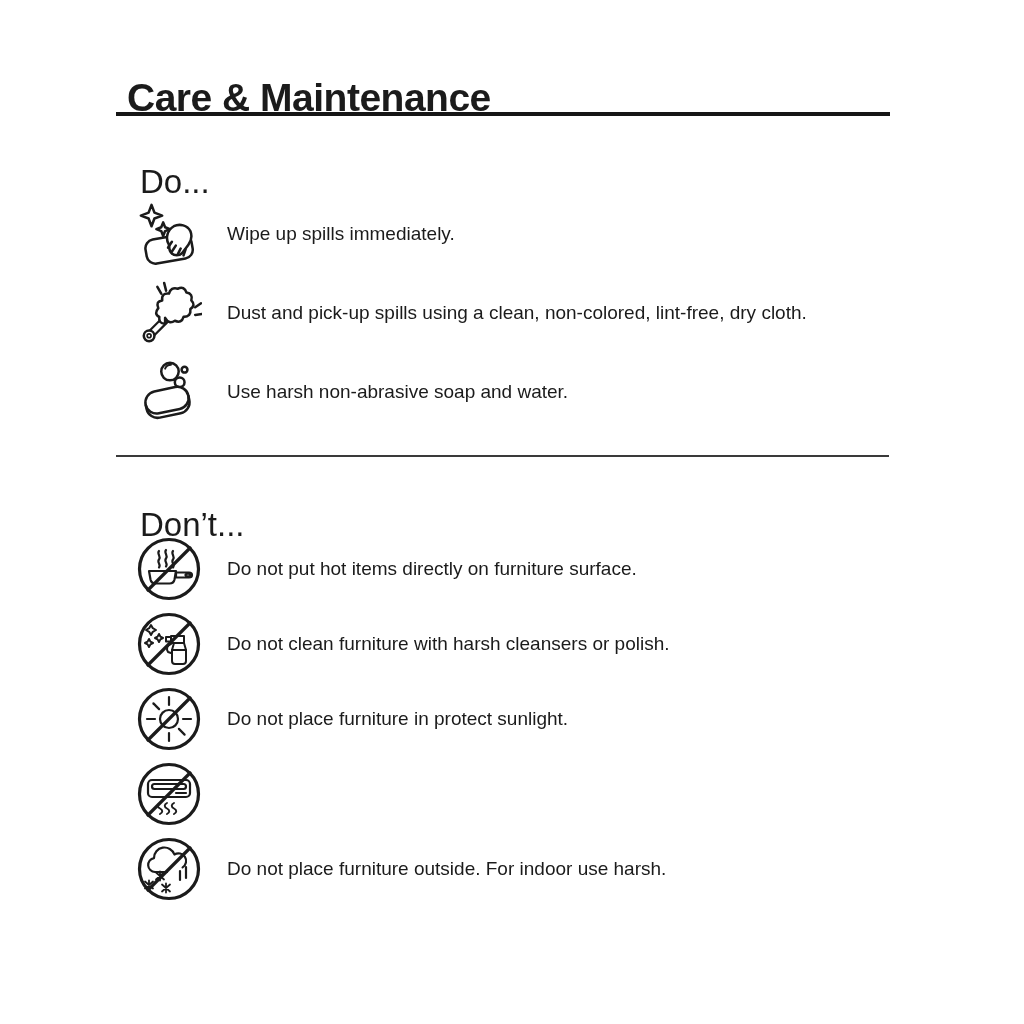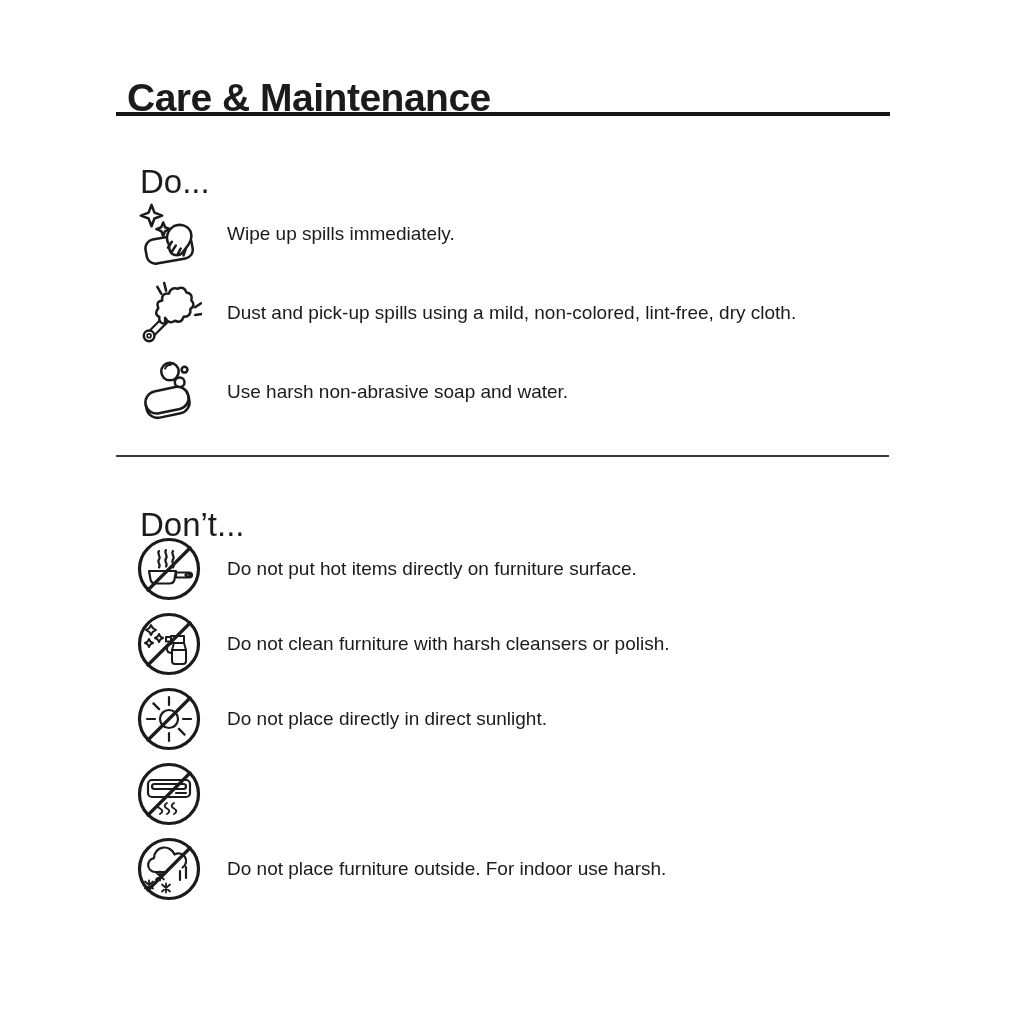--- a/index.html
+++ b/index.html
@@ -56,21 +56,21 @@
           <path d="M29 3 l2 8"></path>
         <path d="M61 28 l6 -4"></path>
           <path d="M61 36 l7 -1"></path>
         <line x1="15" y1="56" x2="31" y2="40" stroke-width="9"></line>
         <line x1="15" y1="56" x2="31" y2="40" stroke="#ffffff" stroke-width="4.5"></line>
         <circle cx="13.5" cy="57.5" r="5.5" fill="#fff"></circle>
         <circle cx="13.5" cy="57.5" r="2" stroke-width="1.8"></circle>
         <path d="M30 45 q-7 0 -6 -7 q-6 -3 -1 -9 q-3 -7 4 -8 q-1 -8 7 -7 q2 -7 9 -5 q7 -3 9 4 q7 1 5 8 q5 5 -1 9 q1 8 -7 8 q-2 7 -9 4 q-6 4 -10 -3 z" fill="#fff"></path>
       </svg>
     </span>
-    <span class="item-text">Dust and pick-up spills using a mild, non-colored, lint-free, dry cloth.</span>
+    <span class="item-text">Dust and pick-up spills using a clean, non-colored, lint-free, dry cloth.</span>
   </div>
 
   <div class="row">
     <span class="icon-box">
       <svg width="66" height="66" viewBox="0 0 68 68" fill="none" stroke="#1b1b1b" stroke-width="2.6" stroke-linecap="round" stroke-linejoin="round">
         <circle cx="35" cy="13" r="9"></circle>
         <path d="M30 10 a6.5 6.5 0 0 1 6 -4" stroke-width="2"></path>
         <circle cx="50" cy="11" r="3"></circle>
         <circle cx="45" cy="24" r="5"></circle>
         <g transform="rotate(-12 32 45)">
@@ -139,21 +139,21 @@
           <line x1="23.1" y1="42.9" x2="17.4" y2="48.6"></line>
           <line x1="19" y1="33" x2="11" y2="33"></line>
           <line x1="23.1" y1="23.1" x2="17.4" y2="17.4"></line>
           <line x1="33" y1="19" x2="33" y2="11"></line>
           <line x1="42.9" y1="23.1" x2="48.6" y2="17.4"></line>
         </g>
         <circle cx="33" cy="33" r="29.5" stroke-width="3.2"></circle>
         <line x1="12" y1="54" x2="54" y2="12" stroke-width="3.2"></line>
       </svg>
     </span>
-    <span class="item-text">Do not place directly in direct sunlight.</span>
+    <span class="item-text">Do not place furniture in protect sunlight.</span>
   </div>
 
   <div class="row">
     <span class="icon-box">
       <svg width="66" height="66" viewBox="0 0 66 66" fill="none" stroke="#1b1b1b" stroke-width="2.2" stroke-linecap="round" stroke-linejoin="round">
         <g>
           <rect x="12" y="19" width="42" height="17" rx="4"></rect>
           <rect x="16" y="23" width="34" height="5" rx="2.5"></rect>
           <line x1="40" y1="32" x2="50" y2="32"></line>
           <path d="M24 42 c-3 1.5 -3 4 0 5.5 c3 1.5 3 4 0 5.5" stroke-width="1.9"></path>

